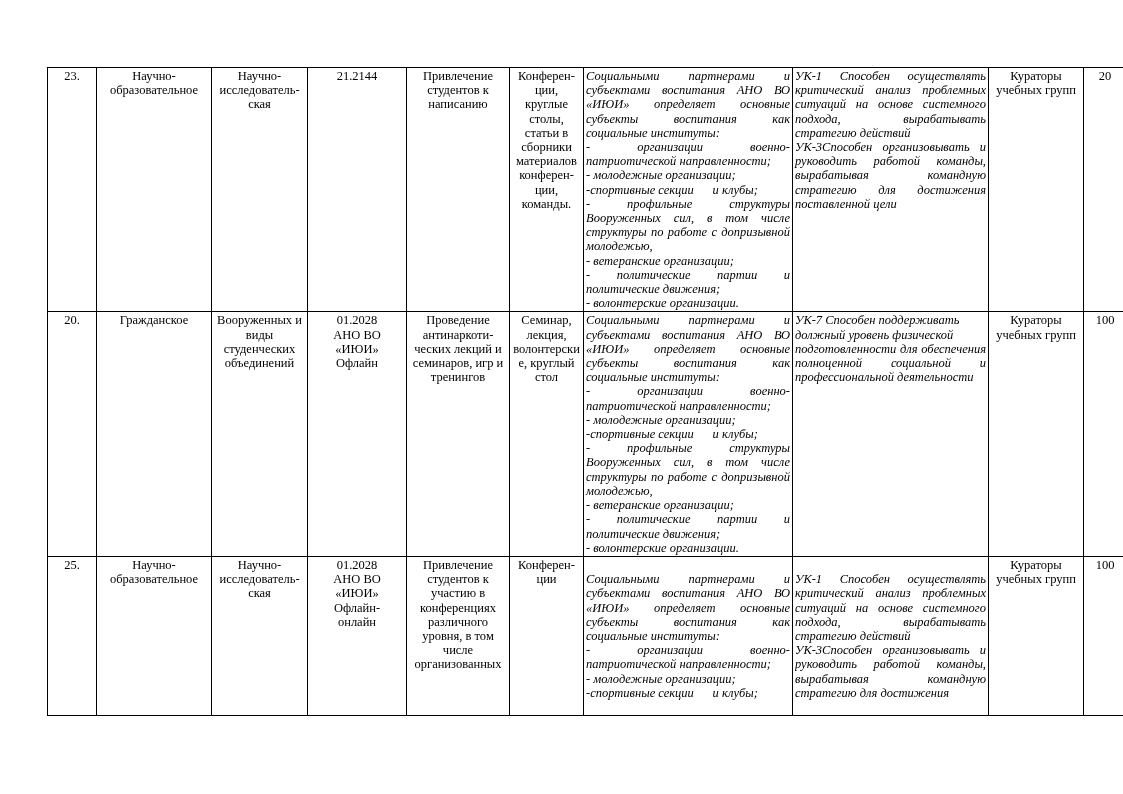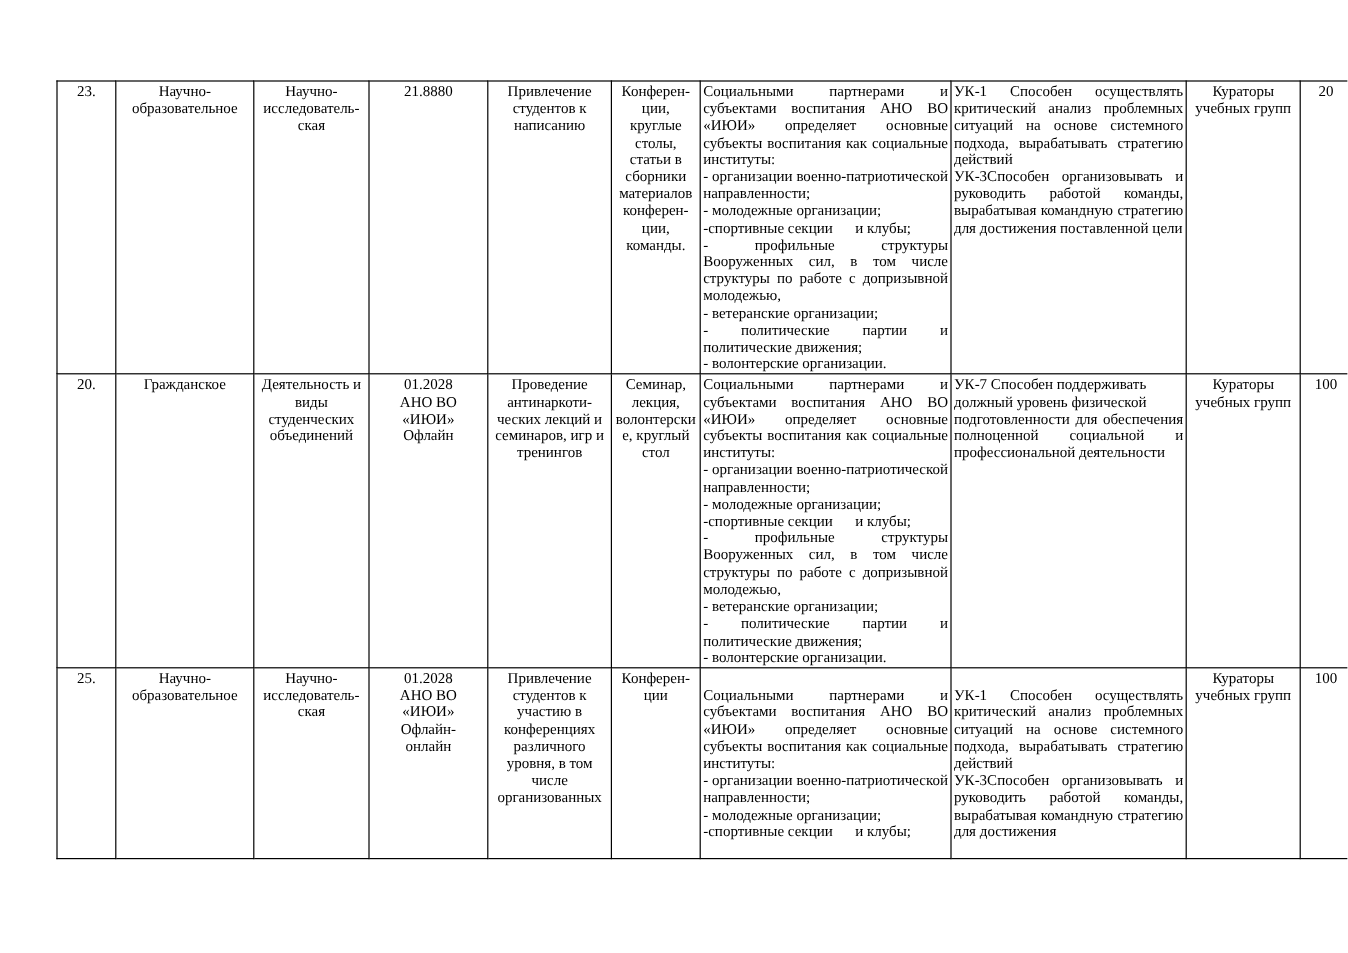--- a/index.html
+++ b/index.html
@@ -16,21 +16,21 @@
   td.cell{
     border:1px solid #000;
     vertical-align:top;
     padding:1px 2px;
     font-size:12.5px;
     line-height:14.2px;
     white-space:pre-line;
     overflow-wrap:break-word;
   }
   .center{text-align:center;}
-  .justify{text-align:justify;}
+  .justify{text-align:justify;font-style:italic;}
   tr.r23 > td{height:241px;}
   tr.jan > td{height:14px;font-weight:bold;padding:1px 2px;}
   tr.r24 > td{height:239px;}
   tr.r25 > td{height:130px;}
   .clip{max-height:128px;overflow:hidden;}
   
   col.c1{width:49px;}  col.c2{width:115px;} col.c3{width:96px;}
   col.c4{width:99px;}  col.c5{width:103px;} col.c6{width:74px;}
   col.c7{width:209px;} col.c8{width:196px;} col.c9{width:95px;}
   col.c10{width:43px;}
@@ -52,42 +52,42 @@
           <col class="c8">
           <col class="c9">
           <col class="c10">
       </colgroup>
 
       <tbody>
           <tr class="r23">
         <td class="cell center">23.</td>
         <td class="cell center">Научно-образовательное</td>
         <td class="cell center">Научно-исследователь-ская</td>
-        <td class="cell center">21.8880</td>
+        <td class="cell center">21.2144</td>
         <td class="cell center">Привлечение студентов к написанию</td>
         <td class="cell center">Конферен-ции, круглые столы, статьи в сборники материалов конферен-ции, команды.</td>
         <td class="cell justify">Социальными партнерами и субъектами воспитания АНО ВО «ИЮИ» определяет основные субъекты воспитания как социальные институты:
 - организации военно-патриотической направленности;
 - молодежные организации;
 -спортивные секции&nbsp;&nbsp;&nbsp;&nbsp;&nbsp;&nbsp;и клубы;
 - профильные структуры Вооруженных сил, в том числе структуры по работе с допризывной молодежью,
 - ветеранские организации;
 - политические партии и политические движения;
 - волонтерские организации.</td>
         <td class="cell justify">УК-1 Способен осуществлять критический анализ проблемных ситуаций на основе системного подхода, вырабатывать стратегию действий
 УК-3Способен организовывать и руководить работой команды, вырабатывая командную стратегию для достижения поставленной цели</td>
         <td class="cell center">Кураторы учебных групп</td>
         <td class="cell center">20</td>
       </tr>
 
 
       <tr class="r24">
         <td class="cell center">20.</td>
         <td class="cell center">Гражданское</td>
-        <td class="cell center">Деятельность и виды студенческих объединений</td>
+        <td class="cell center">Вооруженных и виды студенческих объединений</td>
         <td class="cell center">01.2028
 АНО ВО
 «ИЮИ»
 Офлайн</td>
         <td class="cell center">Проведение антинаркоти-ческих лекций и семинаров, игр и тренингов</td>
         <td class="cell center">Семинар, лекция, волонтерские, круглый стол</td>
         <td class="cell justify">Социальными партнерами и субъектами воспитания АНО ВО «ИЮИ» определяет основные субъекты воспитания как социальные институты:
 - организации военно-патриотической направленности;
 - молодежные организации;
 -спортивные секции&nbsp;&nbsp;&nbsp;&nbsp;&nbsp;&nbsp;и клубы;

